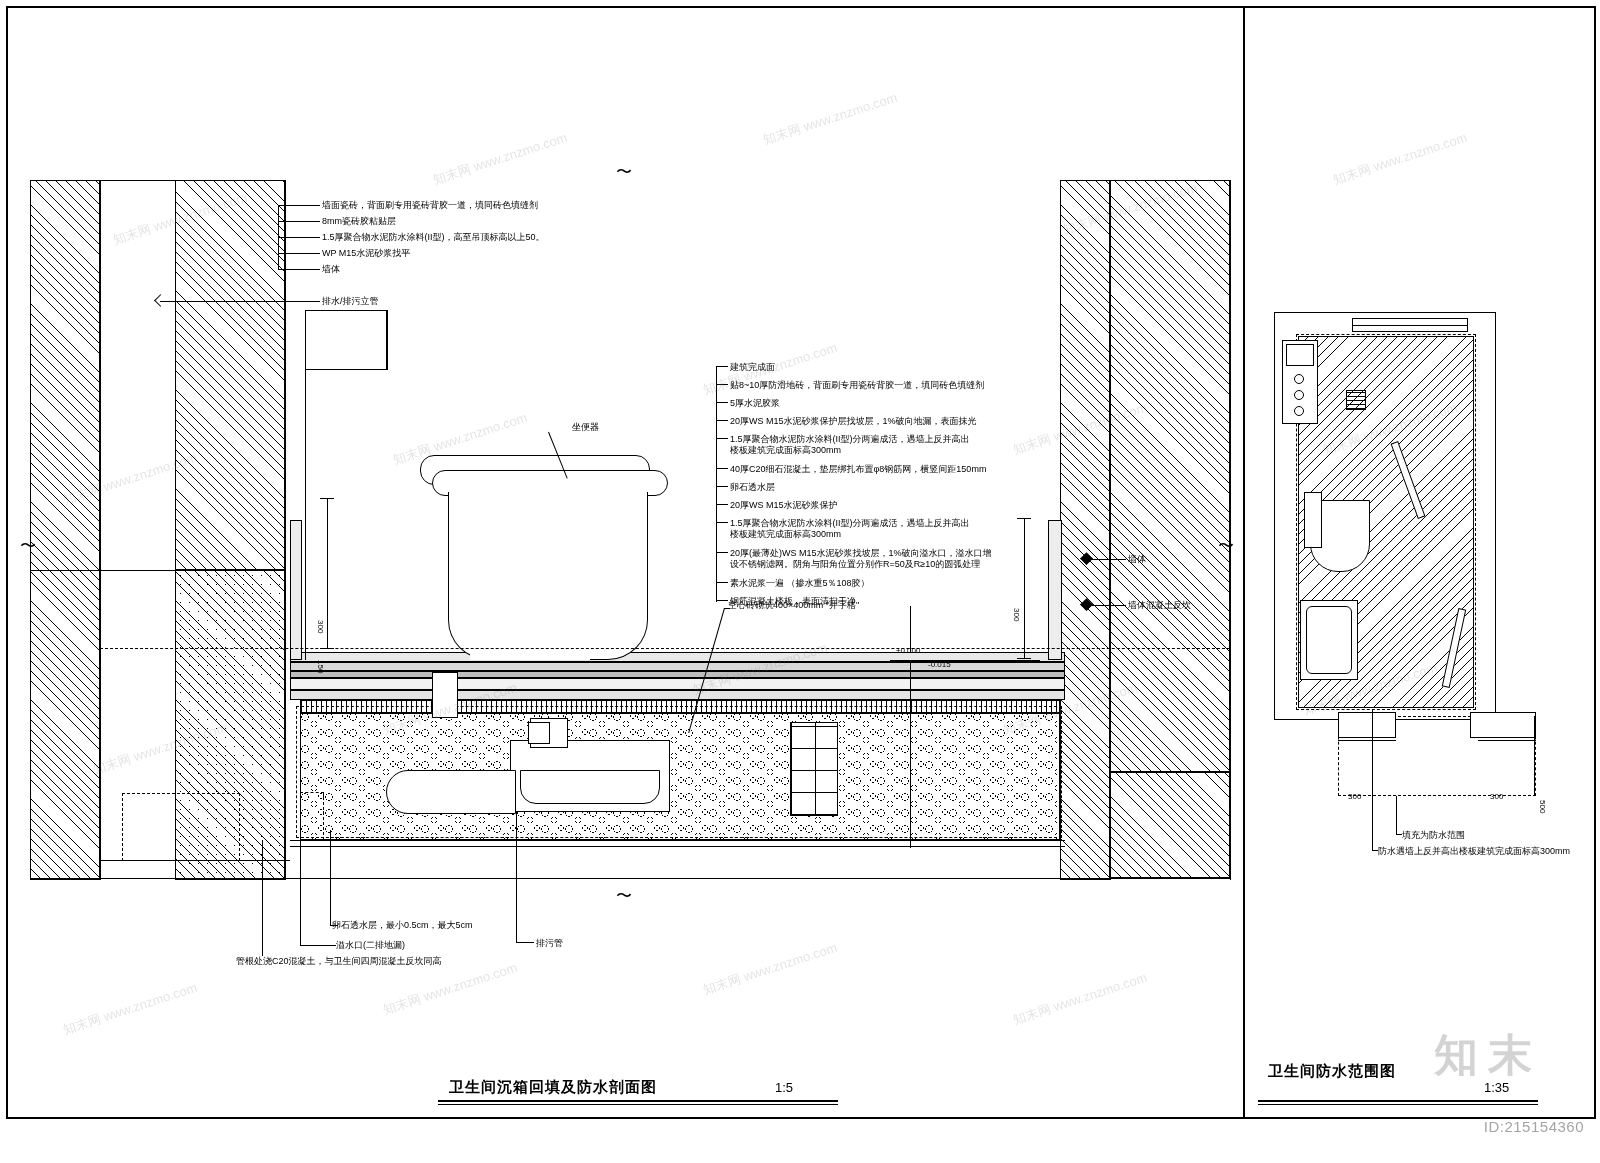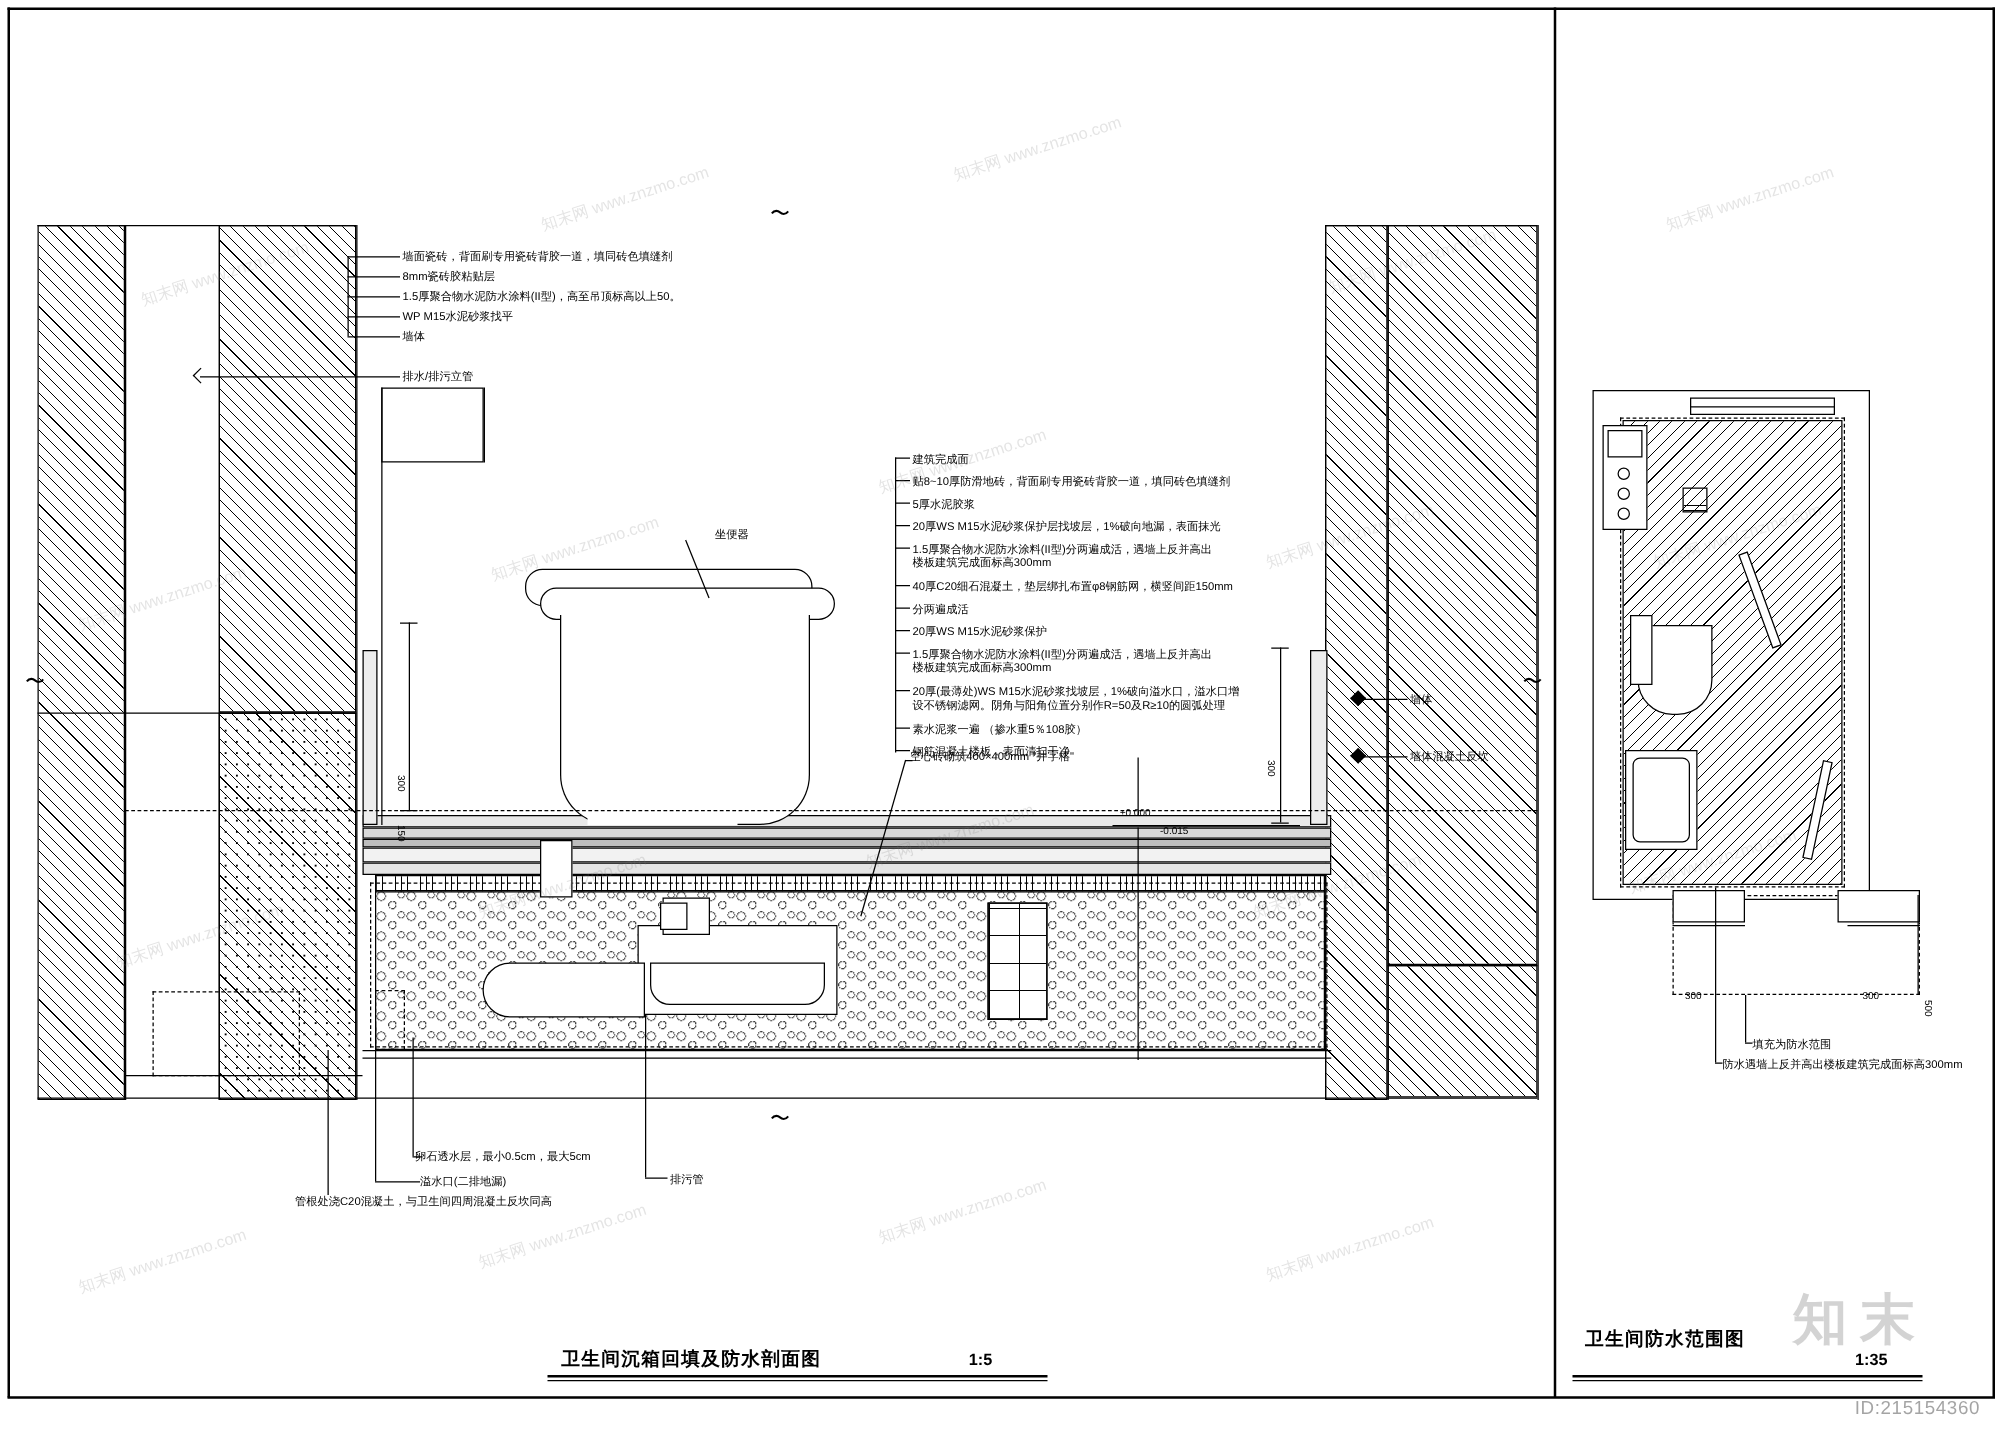--- a/index.html
+++ b/index.html
@@ -8,21 +8,21 @@
   .stage{position:absolute;left:0;top:0;width:1600px;height:1163px;}
 
   
   .ln{position:absolute;background:#000;}
   .hl{height:1px;}
   .vl{width:1px;}
   .box{position:absolute;border:1px solid #000;box-sizing:border-box;}
   .txt{position:absolute;font-size:9px;line-height:11px;white-space:pre;color:#000;}
   .txt.s8{font-size:8px;line-height:10px;}
   .title{position:absolute;font-size:15px;font-weight:bold;letter-spacing:1px;}
-  .scale{position:absolute;font-size:13px;font-weight:bold;}
+  .scale{position:absolute;font-size:13px;font-weight:normal;}
 
   
   .hatch45{
     background-image:repeating-linear-gradient(45deg,#000 0 0.6px,rgba(0,0,0,0) 0.6px 7px);
   }
   .hatchm45{
     background-image:repeating-linear-gradient(-45deg,#000 0 0.6px,rgba(0,0,0,0) 0.6px 7px);
   }
   .dotfill{
     background-image:radial-gradient(#000 0.7px,rgba(0,0,0,0) 0.8px);
@@ -164,21 +164,21 @@
   <div class="txt" style="left:572px;top:422px;">坐便器</div>
   <div class="ln" style="left:548px;top:432px;width:1px;height:50px;transform:rotate(-22deg);transform-origin:top;"></div>
 
   <div class="txt" style="left:730px;top:362px;">建筑完成面</div>
   <div class="txt" style="left:730px;top:380px;">贴8~10厚防滑地砖，背面刷专用瓷砖背胶一道，填同砖色填缝剂</div>
   <div class="txt" style="left:730px;top:398px;">5厚水泥胶浆</div>
   <div class="txt" style="left:730px;top:416px;">20厚WS M15水泥砂浆保护层找坡层，1%破向地漏，表面抹光</div>
   <div class="txt" style="left:730px;top:434px;">1.5厚聚合物水泥防水涂料(II型)分两遍成活，遇墙上反并高出
 楼板建筑完成面标高300mm</div>
   <div class="txt" style="left:730px;top:464px;">40厚C20细石混凝土，垫层绑扎布置φ8钢筋网，横竖间距150mm</div>
-  <div class="txt" style="left:730px;top:482px;">分两遍成活</div>
+  <div class="txt" style="left:730px;top:482px;">卵石透水层</div>
   <div class="txt" style="left:730px;top:500px;">20厚WS M15水泥砂浆保护</div>
   <div class="txt" style="left:730px;top:518px;">1.5厚聚合物水泥防水涂料(II型)分两遍成活，遇墙上反并高出
 楼板建筑完成面标高300mm</div>
   <div class="txt" style="left:730px;top:548px;">20厚(最薄处)WS M15水泥砂浆找坡层，1%破向溢水口，溢水口增
 设不锈钢滤网。阴角与阳角位置分别作R=50及R≥10的圆弧处理</div>
   <div class="txt" style="left:730px;top:578px;">素水泥浆一遍 （掺水重5％108胶）</div>
   <div class="txt" style="left:730px;top:596px;">钢筋混凝土楼板，表面清扫干净</div>
 
   <div class="ln vl" style="left:716px;top:366px;height:236px;"></div>
   <div class="ln hl" style="left:716px;top:366px;width:12px;"></div>

